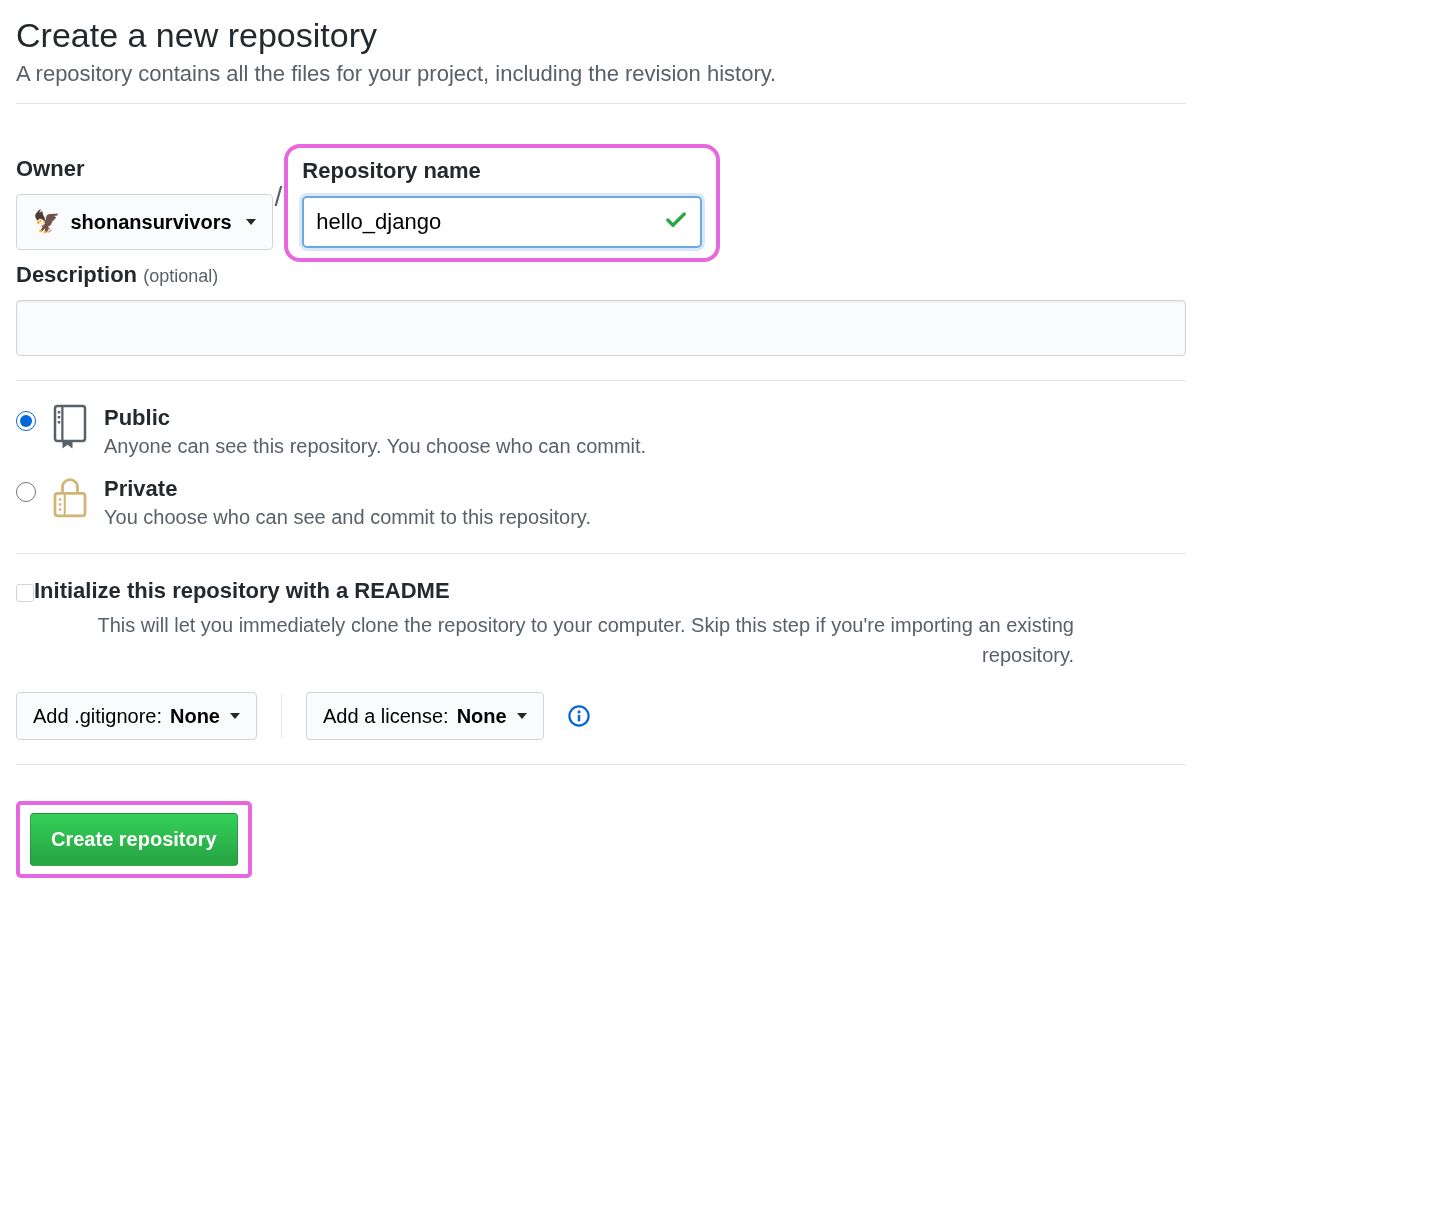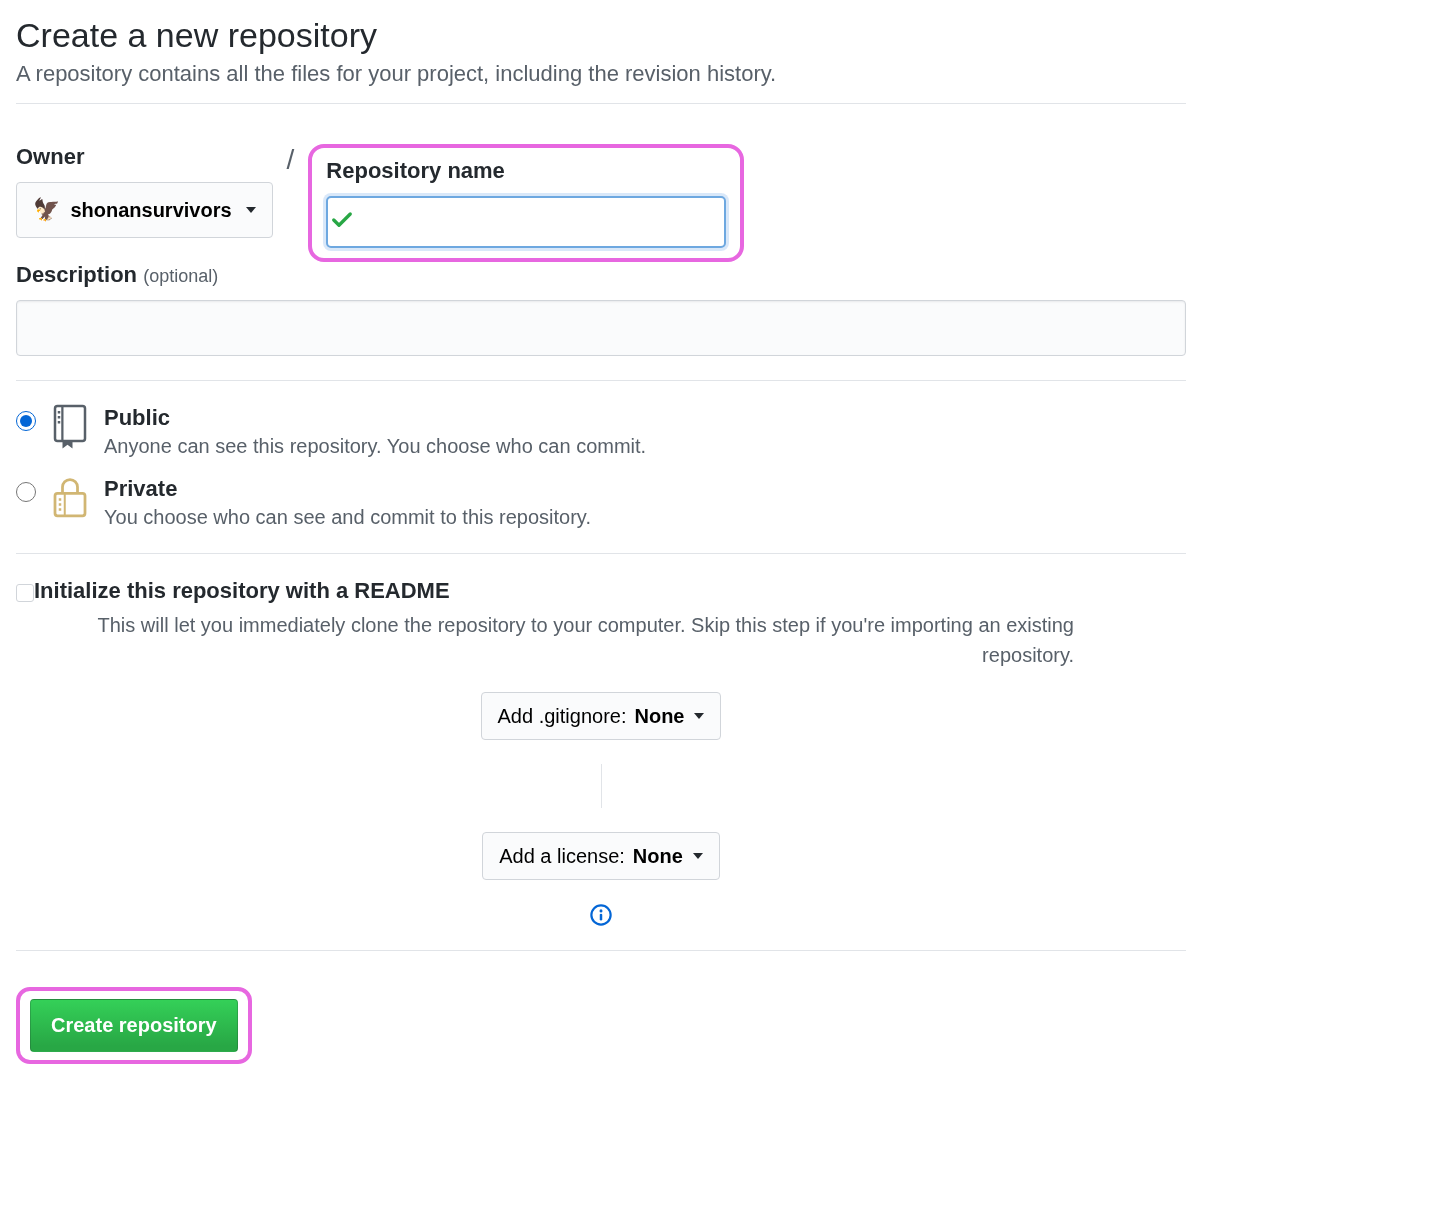--- a/index.html
+++ b/index.html
@@ -21,21 +21,21 @@
       color: #586069;
       margin-bottom: 16px;
     }
     hr {
       border: none;
       border-top: 1px solid #e1e4e8;
       margin: 14px 0 40px 0;
     }
     hr.section { margin: 24px 0; }
     hr.last { margin: 24px 0 36px 0; }
-    .row { display: flex; align-items: flex-start; gap: 12px; }
+    .row { display: flex; align-items: center; }
     .col { display: flex; flex-direction: column; }
     label.field-label {
       font-size: 22px;
       font-weight: 600;
       margin-bottom: 12px;
       display: block;
     }
     .opt { font-size: 18px; font-weight: 400; color: #586069; }
     .owner-btn {
       display: inline-flex;
@@ -137,21 +137,20 @@
       margin-top: 6px;
       line-height: 1.5;
       max-width: 1040px;
       text-align: right;
     }
     .btn-row {
       display: flex;
       align-items: center;
       gap: 24px;
       margin-top: 22px;
-      flex-direction: column;
     }
     .select-btn {
       display: inline-flex;
       align-items: center;
       gap: 6px;
       padding: 10px 16px;
       background: #fafbfc;
       border: 1px solid #d1d5da;
       border-radius: 4px;
       font-size: 20px;
@@ -165,21 +164,21 @@
       background: #e1e4e8;
     }
     .info-icon {
       color: #0366d6;
       display: inline-flex;
     }
     .create-wrap {
       display: inline-block;
       padding: 8px 10px;
       border: 4px solid #e767e0;
-      border-radius: 14px;
+      border-radius: 5px;
     }
     .create-btn {
       background: linear-gradient(-180deg,#34d058,#28a745 90%);
       color: #fff;
       border: 1px solid rgba(27,31,35,0.2);
       border-radius: 4px;
       font-size: 20px;
       font-weight: 600;
       padding: 14px 20px;
       cursor: pointer;
@@ -199,20 +198,21 @@
       <button class="owner-btn">
         <span class="avatar">🦅</span>
         <span>shonansurvivors</span>
         <span class="caret"></span>
       </button>
     </div>
     <div class="slash">/</div>
     <div class="repo-name-wrap">
       <label class="field-label">Repository name</label>
       <div class="repo-input-row">
+        <input type="text" value="hello_django" style="">
         <span class="check-icon">
           <svg width="24" height="24" viewBox="0 0 16 16" fill="none">
               <path d="M13.5 4L6 11.5L2.5 8" stroke="#28a745" stroke-width="2.2" stroke-linecap="round" stroke-linejoin="round"></path>
             </svg>
         </span>
       </div>
     </div>
   </div>
 
 

